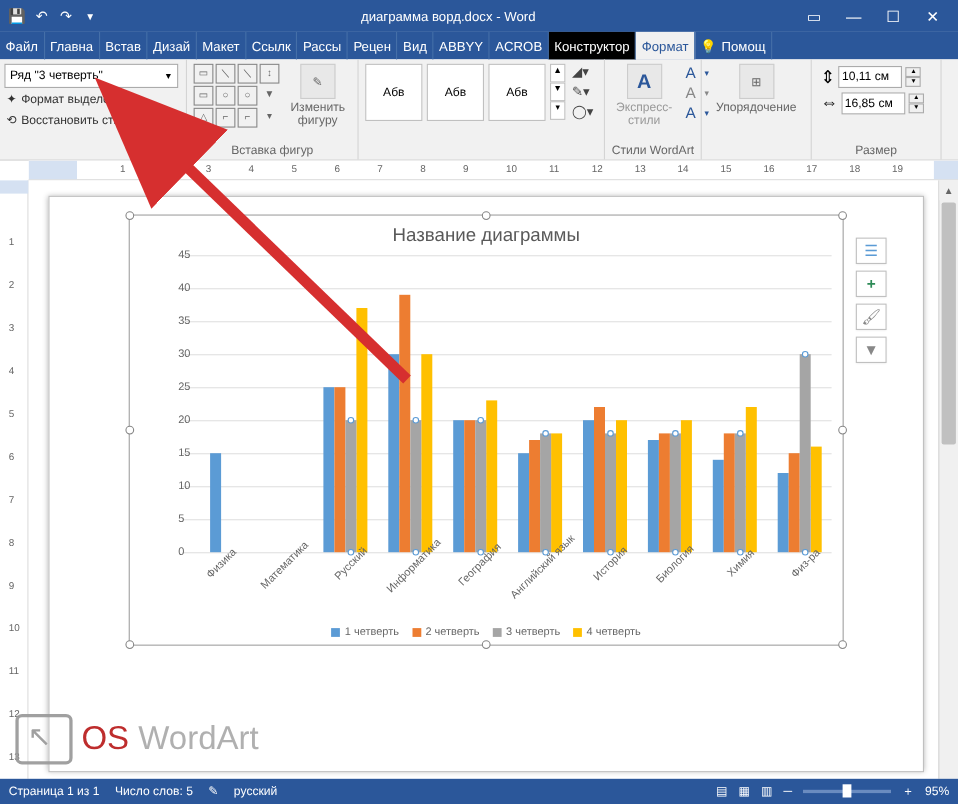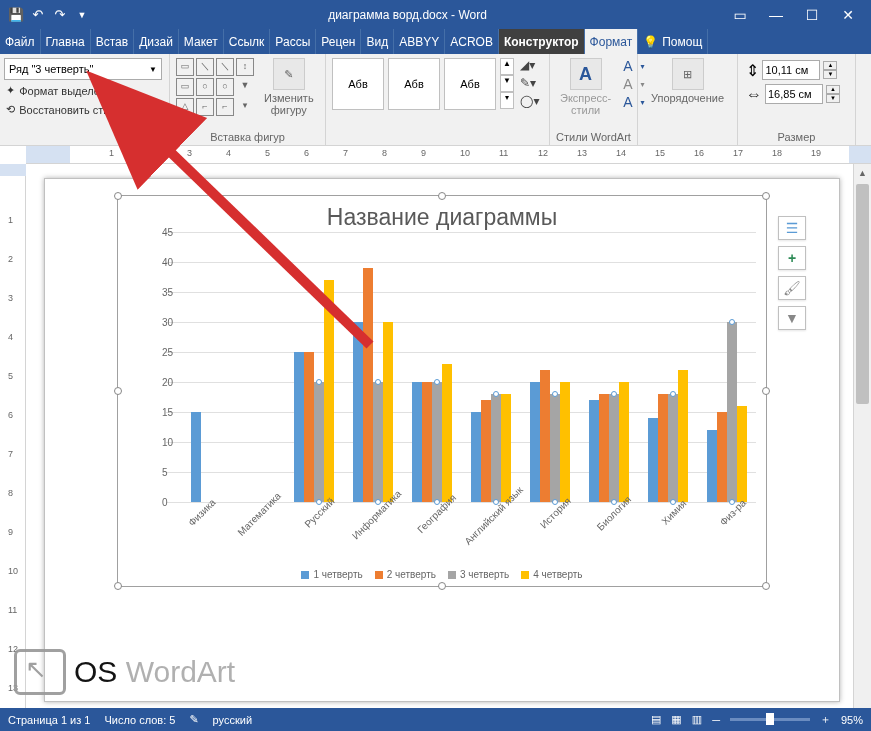--- a/index.html
+++ b/index.html
@@ -10,21 +10,21 @@
 .qat { display: flex; align-items: center; gap: 6px; padding: 0 8px; }
 .qat .ico { width: 16px; height: 16px; display: flex; align-items: center; justify-content: center; color: #fff; font-size: 13px; }
 .title-center { flex: 1; text-align: center; }
 .chart-tools { background: #477cc4; padding: 4px 14px; height: 29px; display: flex; align-items: center; }
 .win-controls { display: flex; align-items: center; gap: 2px; padding: 0 6px; }
 .win-controls div { width: 34px; height: 29px; display: flex; align-items: center; justify-content: center; font-size: 14px; }
 
 
 .tabs { height: 25px; background: #2b579a; display: flex; color: #fff; font-size: 12px; }
 .tab { padding: 3px 5px; border-right: 1px solid #456fa8; white-space: nowrap; display: flex; align-items: center; cursor: pointer; }
-.tab.sub { background: #404040; font-weight: bold; }
+.tab.sub { background: #000000; }
 .tab.active { background: #f1f1f1; color: #2b579a; }
 .tab.tell { flex: 0 0 auto; display: flex; align-items: center; gap: 4px; }
 .tabs-right { margin-left: auto; display: flex; }
 .share { background: #1e4177; padding: 3px 10px; display: flex; align-items: center; gap: 4px; }
 
 
 .ribbon { height: 92px; background: #f1f1f1; border-bottom: 1px solid #d4d4d4; display: flex; }
 .group { border-right: 1px solid #d4d4d4; display: flex; flex-direction: column; padding: 2px 4px 0; }
 .group-body { flex: 1; display: flex; align-items: flex-start; gap: 2px; }
 .group-label { text-align: center; font-size: 11px; color: #666; padding: 2px 0; }
@@ -55,21 +55,21 @@
 .hruler span { position: absolute; top: 2px; }
 .vruler { width: 26px; background: #fff; border-right: 1px solid #d4d4d4; position: absolute; left: 0; top: 164px; bottom: 23px; font-size: 9px; color: #666; }
 .vruler .blue { position:absolute; top:0; left:0; width:26px; height:12px; background:#d5e1f2; }
 .vruler span { position:absolute; left:8px; }
 
 
 .doc-wrap { position: absolute; left: 26px; right: 18px; top: 164px; bottom: 23px; background: #fff; overflow: hidden; }
 .page { position: absolute; left: 18px; top: 14px; width: 796px; height: 524px; background: #fff; box-shadow: 0 0 5px rgba(0,0,0,.3); border:1px solid #c0c0c0; }
 .chart-sel { position: absolute; left: 72px; top: 16px; width: 650px; height: 392px; border: 1px solid #a0a0a0; }
 .handle { width: 8px; height: 8px; background: #fff; border: 1px solid #888; border-radius: 50%; position: absolute; }
-.chart-title { text-align: center; font-size: 23px; color: #595959; padding: 8px 0 4px; }
+.chart-title { text-align: center; font-size: 17px; color: #595959; padding: 8px 0 4px; }
 .plot { position: absolute; left: 30px; right: 10px; top: 36px; bottom: 84px; }
 .ylab { position: absolute; right: 100%; font-size: 10px; color: #666; transform: translateY(-50%); padding-right: 4px;}
 .grid { position: absolute; left: 18px; right: 0; border-top: 1px solid #e0e0e0; }
 .bars { position: absolute; left: 18px; right: 0; top: 0; bottom: 0; display: flex; }
 .cat { flex: 1; display: flex; justify-content: center; align-items: flex-end; gap: 0; position: relative; }
 .bar { width: 10px; }
 .s0 { background: #5b9bd5; }
 .s1 { background: #ed7d31; }
 .s2 { background: #a5a5a5; position:relative;}
 .s3 { background: #ffc000; }
@@ -93,21 +93,21 @@
 .status { position: absolute; bottom: 0; left: 0; right: 0; height: 23px; background: #2b579a; color: #fff; font-size: 11px; display: flex; align-items: center; padding: 0 8px; gap: 14px; }
 .status .right { margin-left: auto; display: flex; align-items: center; gap: 10px; }
 .zoom-slider { width: 80px; height: 3px; background: #6a8cc0; position: relative; }
 .zoom-slider .th { width: 8px; height: 12px; background: #fff; position: absolute; left: 45%; top: -5px; }
 
 
 .watermark { position: absolute; left: 14px; bottom: 36px; display: flex; align-items: center; gap: 8px; opacity: .92;}
 .wm-ico { width: 52px; height: 46px; border: 3px solid #999; border-radius: 6px; position:relative;}
 .wm-ico::after { content:"↖"; position:absolute; font-size:26px; color:#999; left:8px; top:2px;}
 .wm-txt { font-size: 30px; font-weight: 300; }
-.wm-os { color: #000000; }
+.wm-os { color: #b91c1c; }
 .wm-h { color: #aaa; }
 </style>
 </head>
 <body>
 
 <div class="titlebar">
   <div class="qat">
     <div class="ico">💾</div>
     <div class="ico">↶</div>
     <div class="ico">↷</div>

